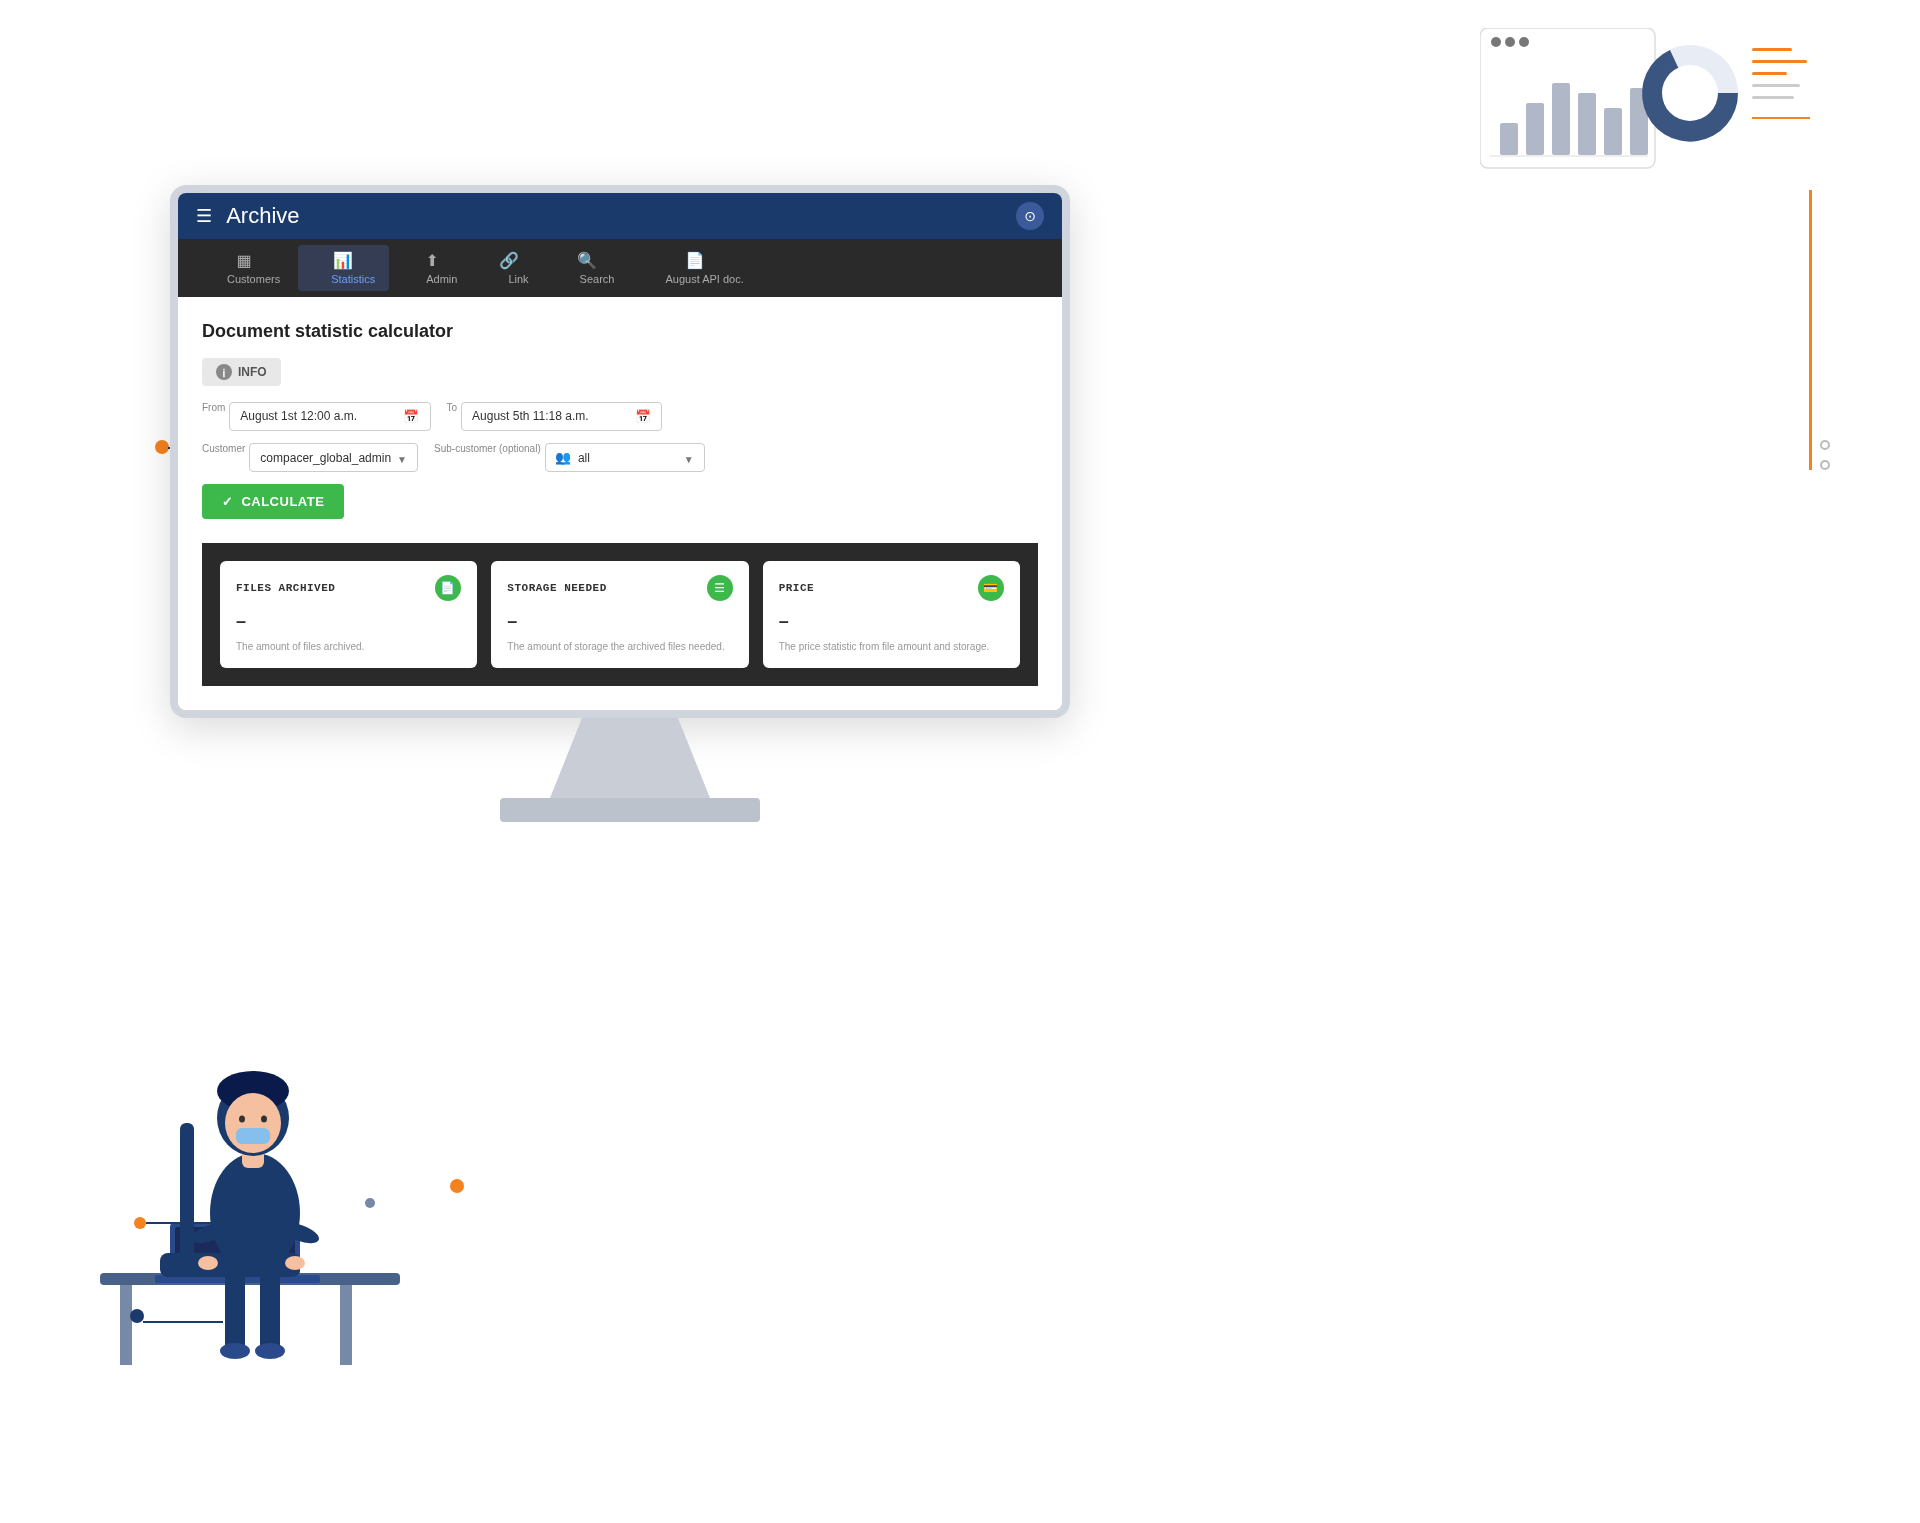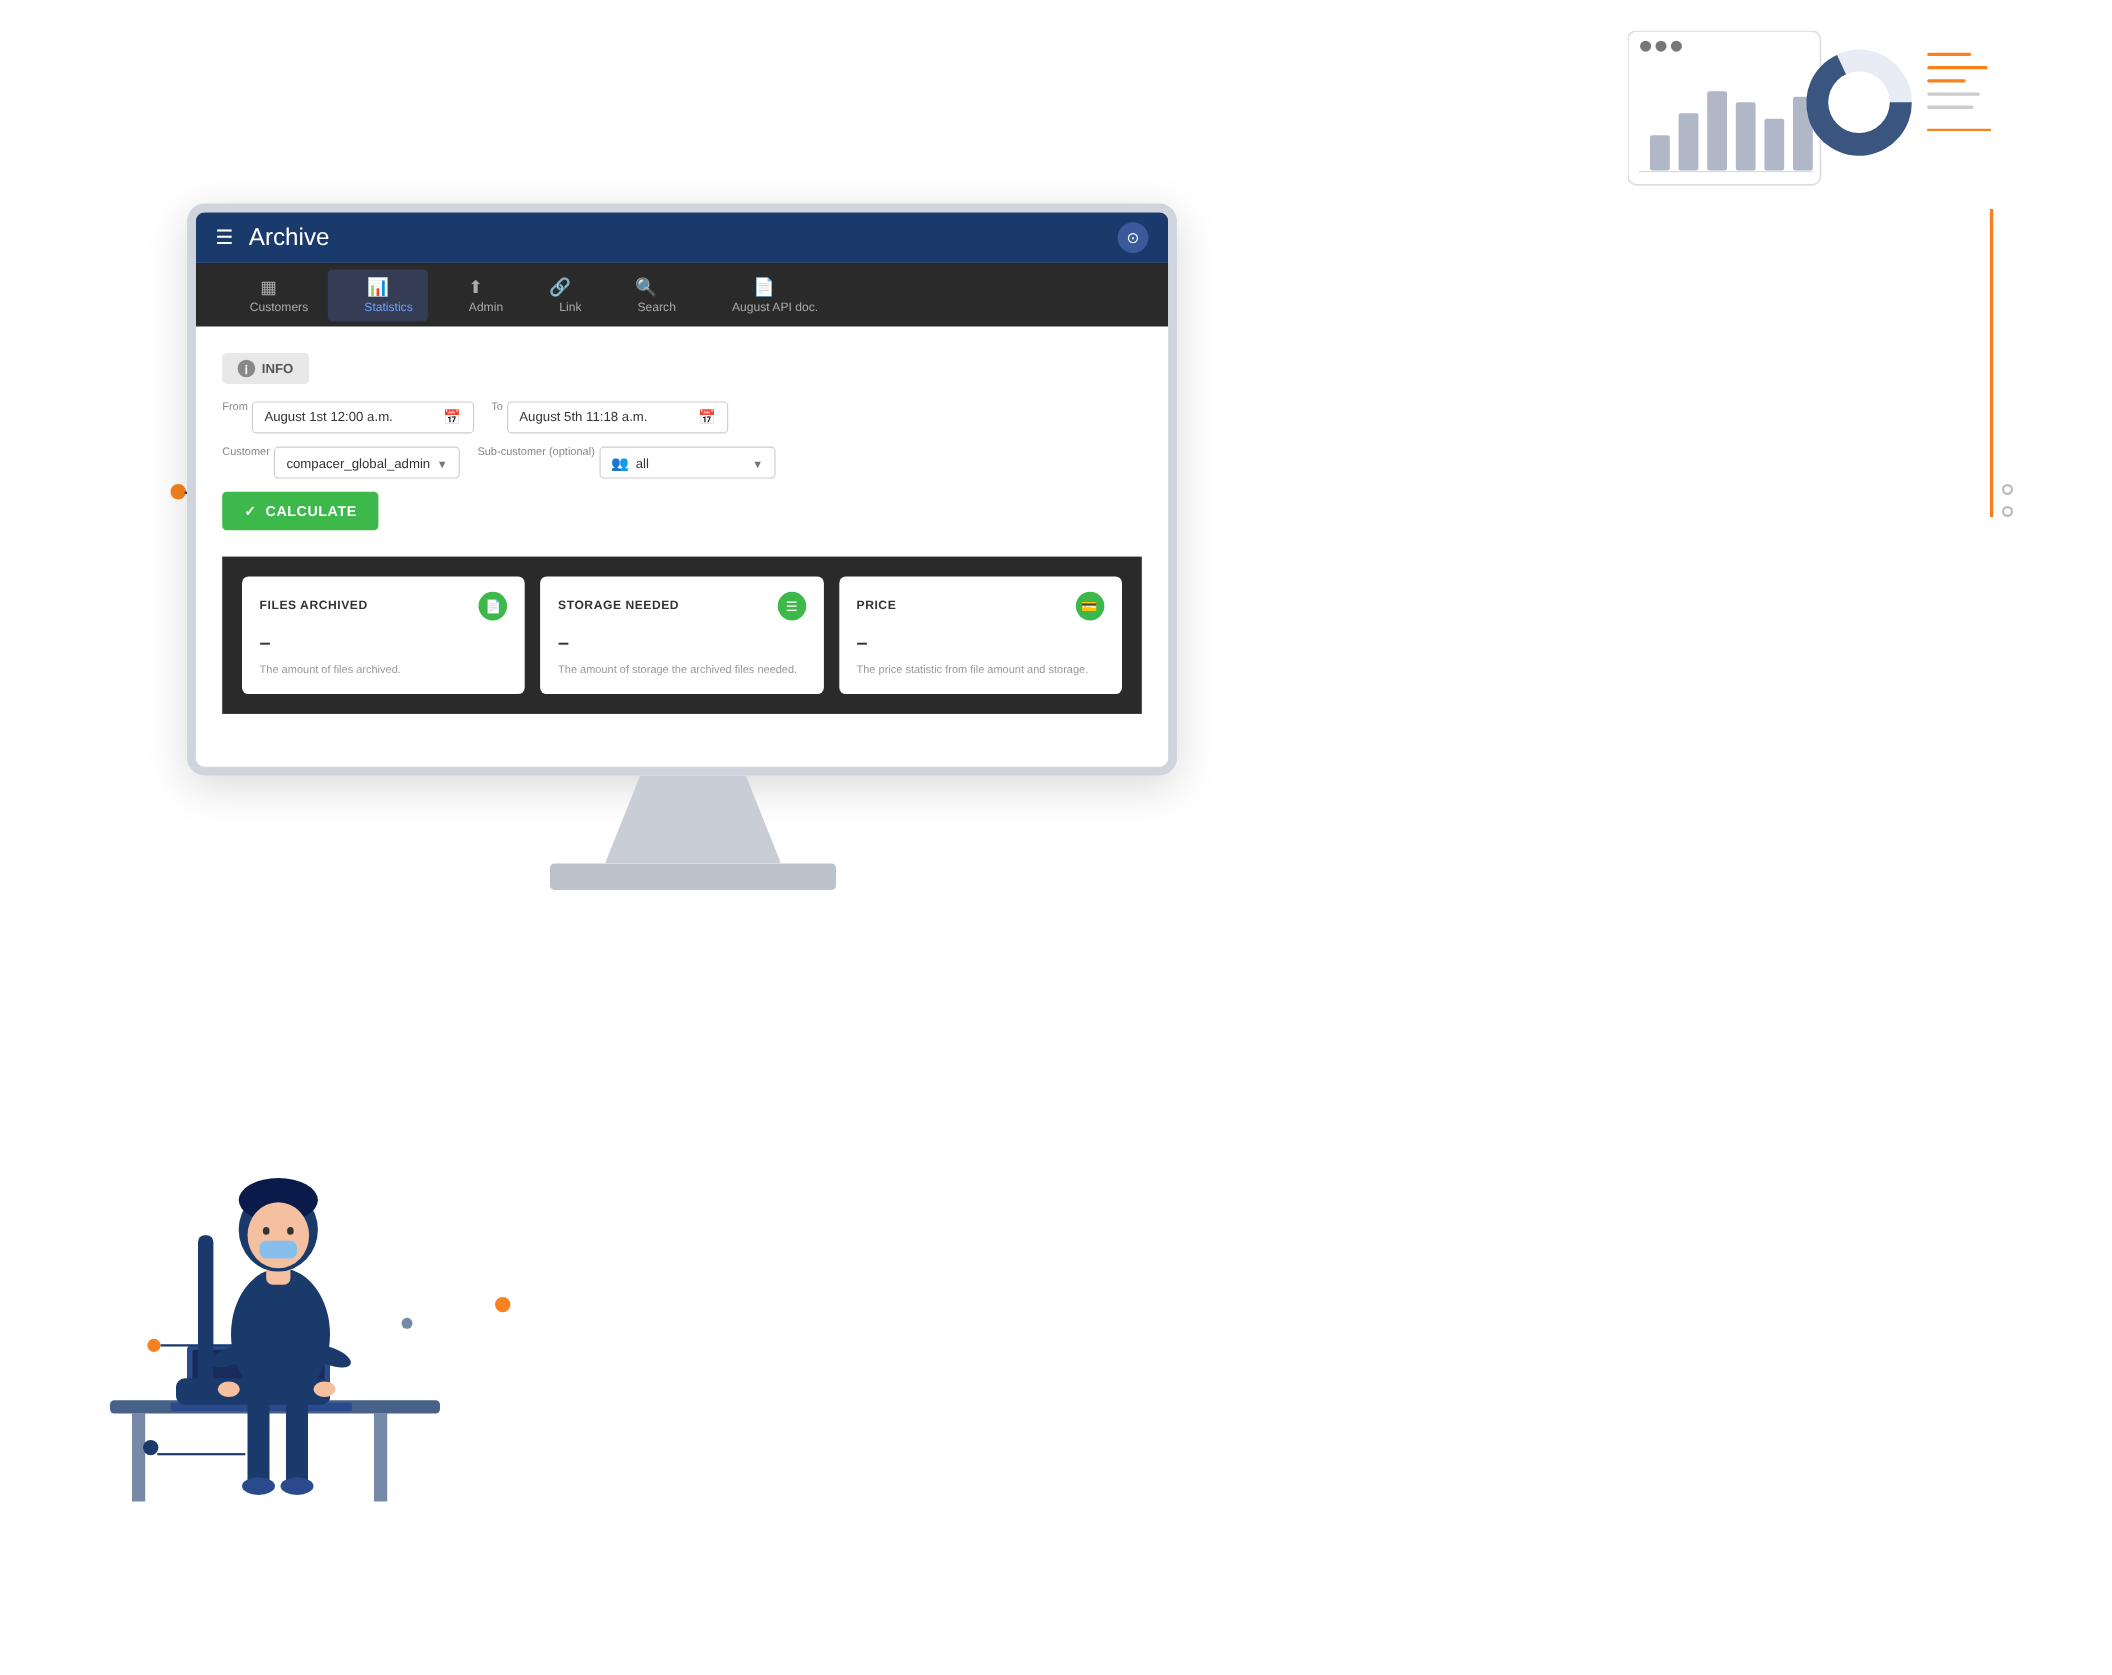--- a/index.html
+++ b/index.html
@@ -277,20 +277,21 @@
       background: #ffffff;
       border-radius: 6px;
       padding: 14px 16px;
     }
 
     .stat-card-header {
       display: flex;
       align-items: center;
       justify-content: space-between;
       margin-bottom: 10px;
+      font-family: Liberation Mono, monospace;
     }
 
     .stat-card-title {
       font-size: 11px;
       font-weight: 700;
       color: #333;
       letter-spacing: 0.5px;
       text-transform: uppercase;
     }
 
@@ -455,20 +456,21 @@
         <span class="nav-icon">🔍</span>
         <span class="nav-label">Search</span>
       </div>
       <div class="nav-item">
         <span class="nav-icon">📄</span>
         <span class="nav-label">August API doc.</span>
       </div>
     </div>
 
     <div class="main-content">
+      <h1 class="page-title">Document statistic calculator</h1>
 
       
       <button class="info-btn">
         <div class="info-circle">ℹ</div>
         <span>INFO</span>
       </button>
 
       
       <div class="form-row">
         <div class="form-group">

